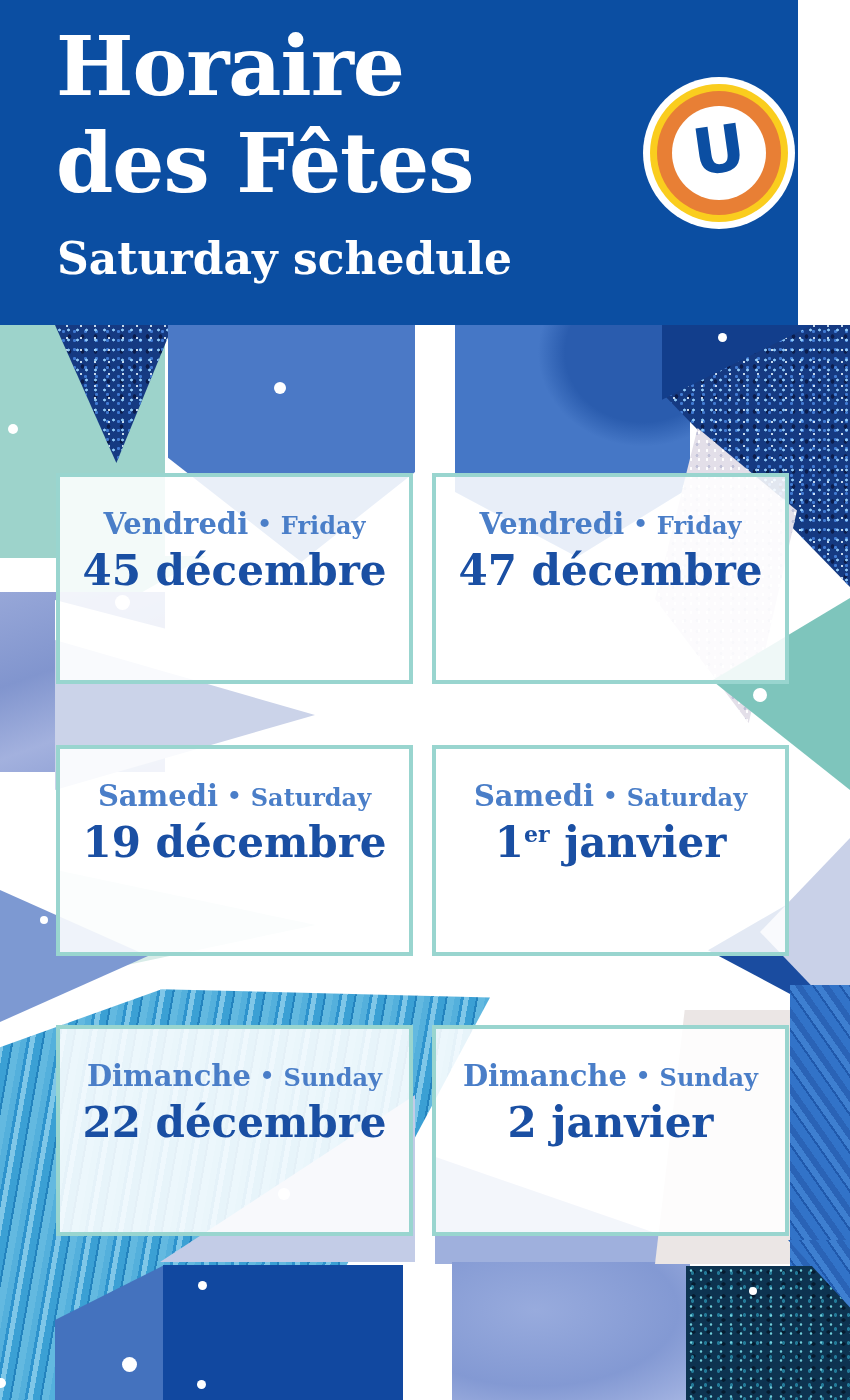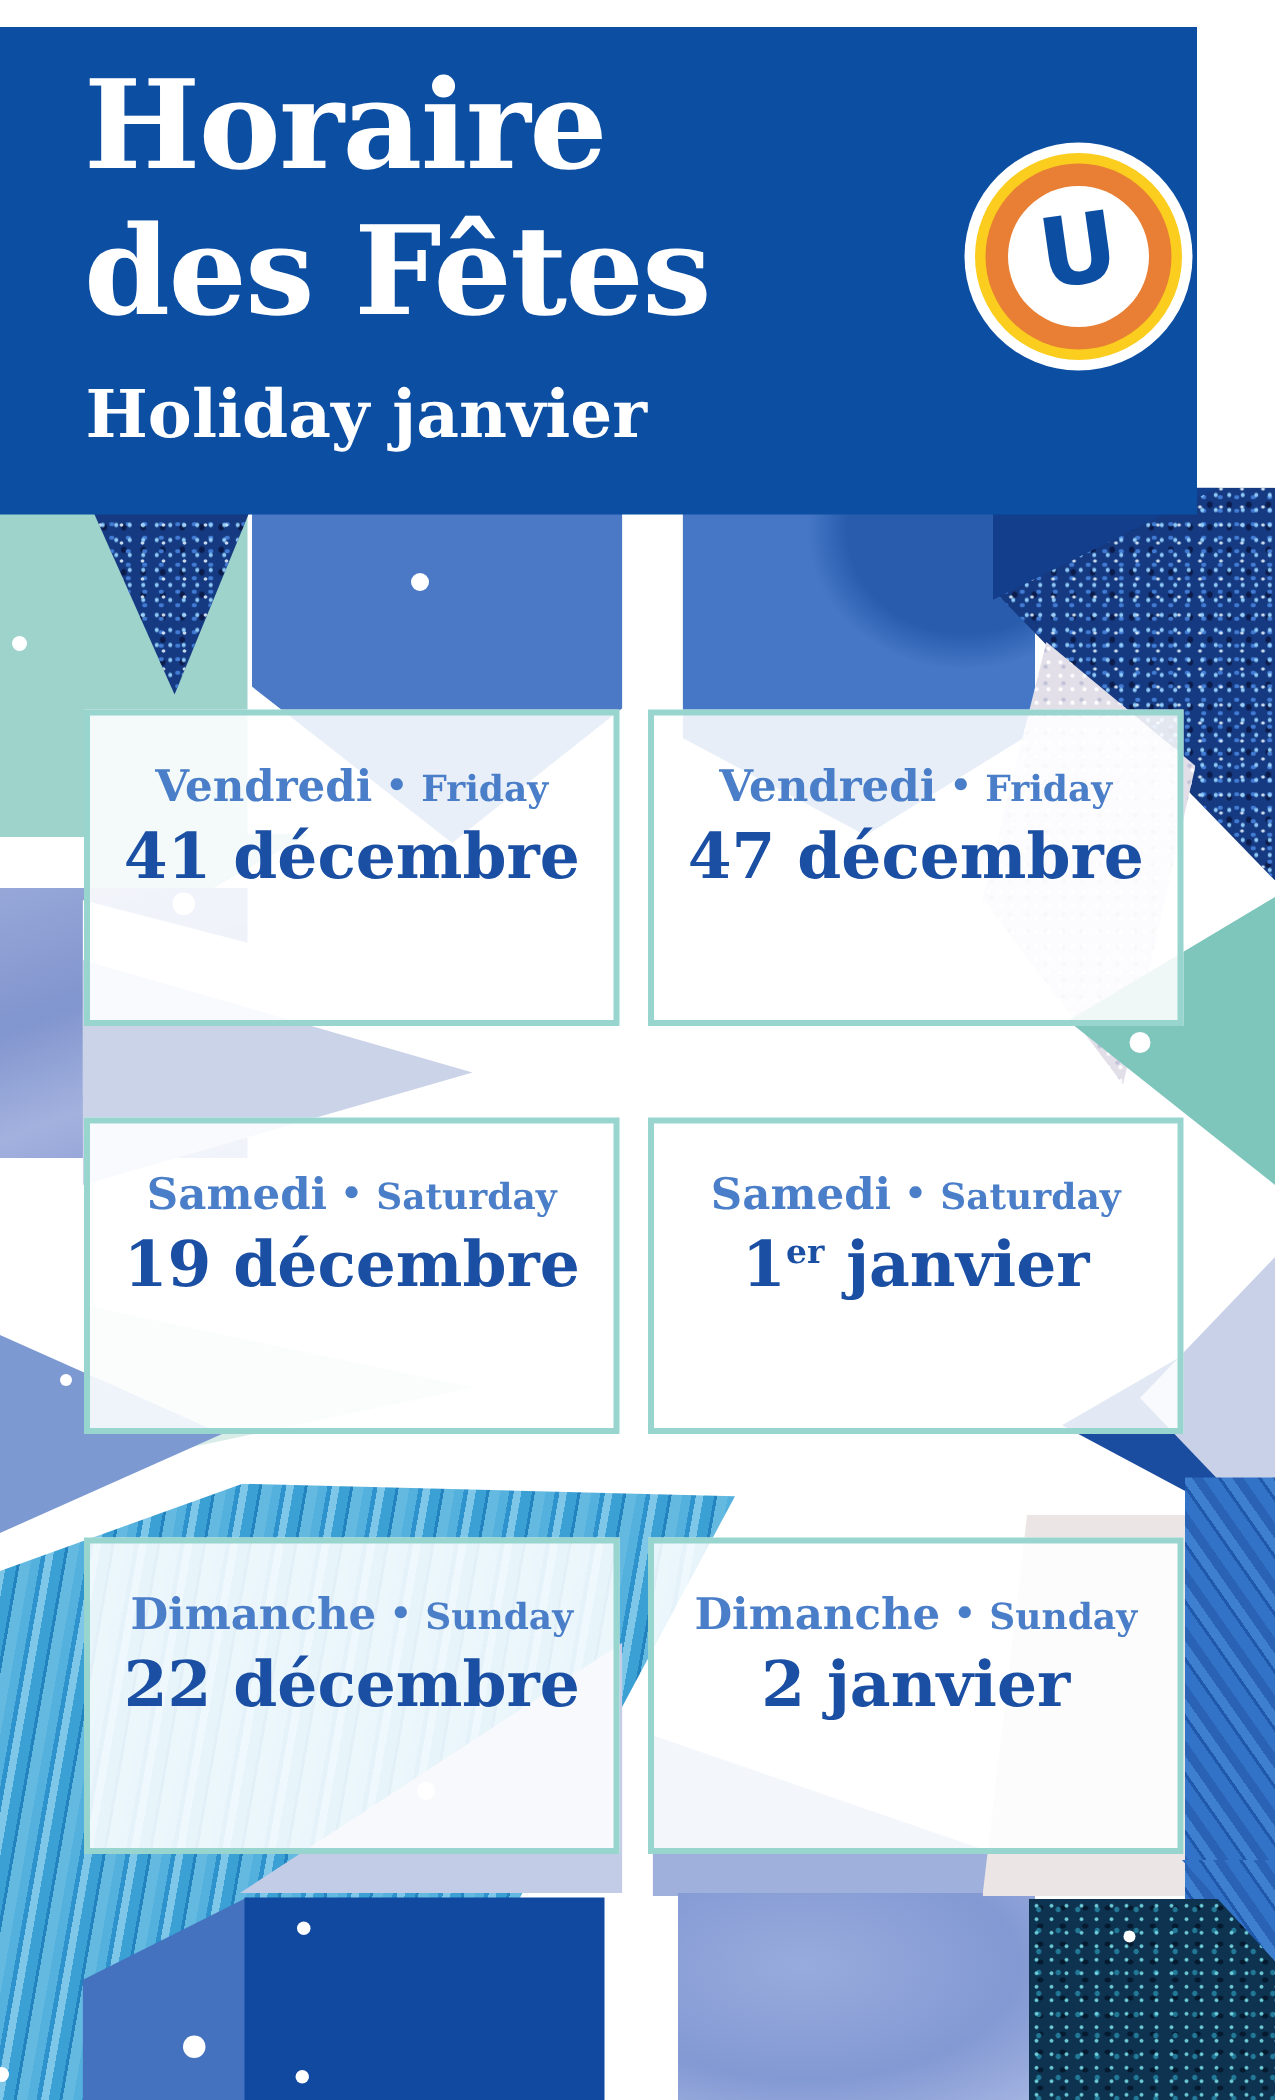--- a/index.html
+++ b/index.html
@@ -1,21 +1,21 @@
 <!DOCTYPE html>
 <html style="--primary-blue: #0B4EA2; --day-label-blue: #4A7EC8; --date-blue: #1A4FA3; --card-border-teal: #99D5CF; --logo-orange: #E87F35; --logo-yellow: #FACD1E; --mint: #9DD3CB; --teal-accent: #7EC5BC;"><head>
 <meta charset="utf-8">
 <style>
   html,body { margin:0; padding:0; background:#fff; }
   .poster {
     position:relative; width:850px; height:1400px; overflow:hidden;
     background:#fff; font-family:"DejaVu Serif", serif;
   }
   
-  .header { position:absolute; left:0; top:18px; width:798px; height:325px;
+  .header { position:absolute; left:0; top:0; width:798px; height:325px;
             background:var(--primary-blue,#0B4EA2); z-index:5; }
   .title { position:absolute; left:56px; top:18px; color:#fff;
            font-size:82px; font-weight:700; line-height:97px; letter-spacing:-1px; }
   .subtitle { position:absolute; left:57px; top:233px; color:#fff;
               font-size:44px; font-weight:700; }
   .logo { position:absolute; left:643px; top:77px; width:152px; height:152px;
           border-radius:50%; background:#fff; display:flex; align-items:center; justify-content:center; }
   .logo-ring-yellow { width:138px; height:138px; border-radius:50%;
           background:var(--logo-yellow,#FACD1E); display:flex; align-items:center; justify-content:center; }
   .logo-ring-orange { width:124px; height:124px; border-radius:50%;
@@ -176,38 +176,38 @@
     <div class="dot d10"></div>
     <div class="dot d11"></div>
     <div class="dot d12"></div>
   </div>
 
   <div class="header">
     <div class="title">
       <div>Horaire</div>
       <div>des Fêtes</div>
     </div>
-    <div class="subtitle">Holiday janvier</div>
+    <div class="subtitle">Saturday schedule</div>
     <div class="logo">
       <div class="logo-ring-yellow">
         <div class="logo-ring-orange">
           <div class="logo-disc">
             <span class="logo-u">U</span>
           </div>
         </div>
       </div>
     </div>
   </div>
 
   <div class="card c1">
     <div class="day-line">
       <span>Vendredi</span><span class="bullet">•</span><span class="day-en">Friday</span>
     </div>
     <div class="date-line">
-      <span>41</span><sup></sup><span> décembre</span>
+      <span>45</span><sup></sup><span> décembre</span>
     </div>
   </div>
 
   <div class="card c2">
     <div class="day-line">
       <span>Vendredi</span><span class="bullet">•</span><span class="day-en">Friday</span>
     </div>
     <div class="date-line">
       <span>47</span><sup></sup><span> décembre</span>
     </div>

